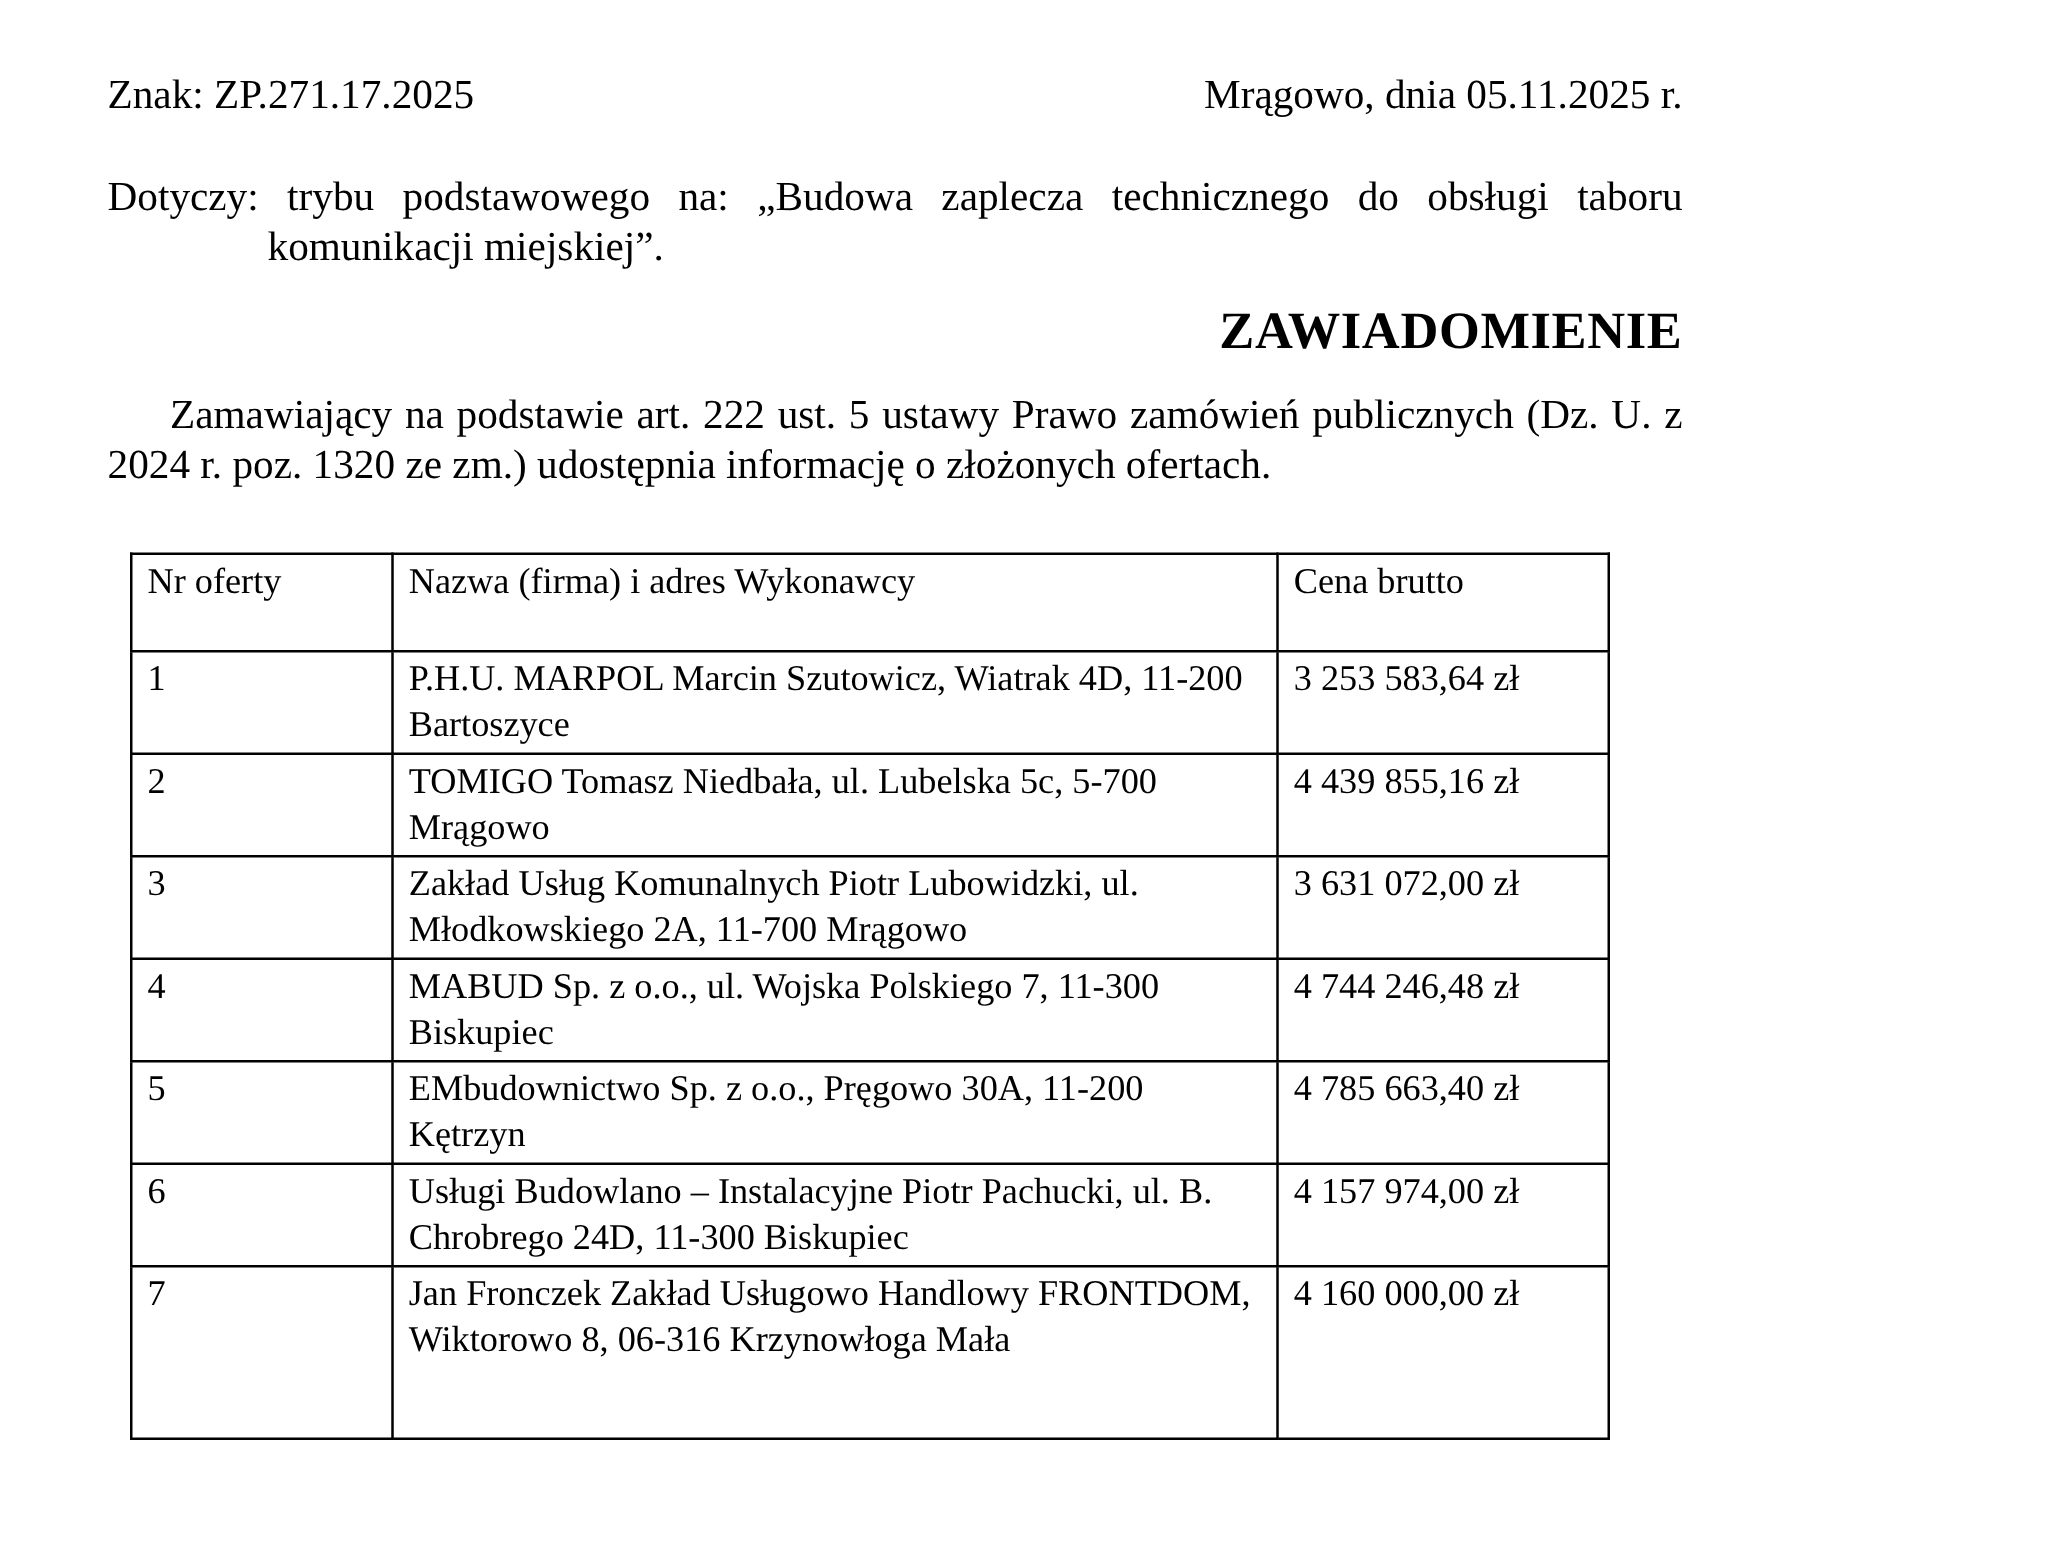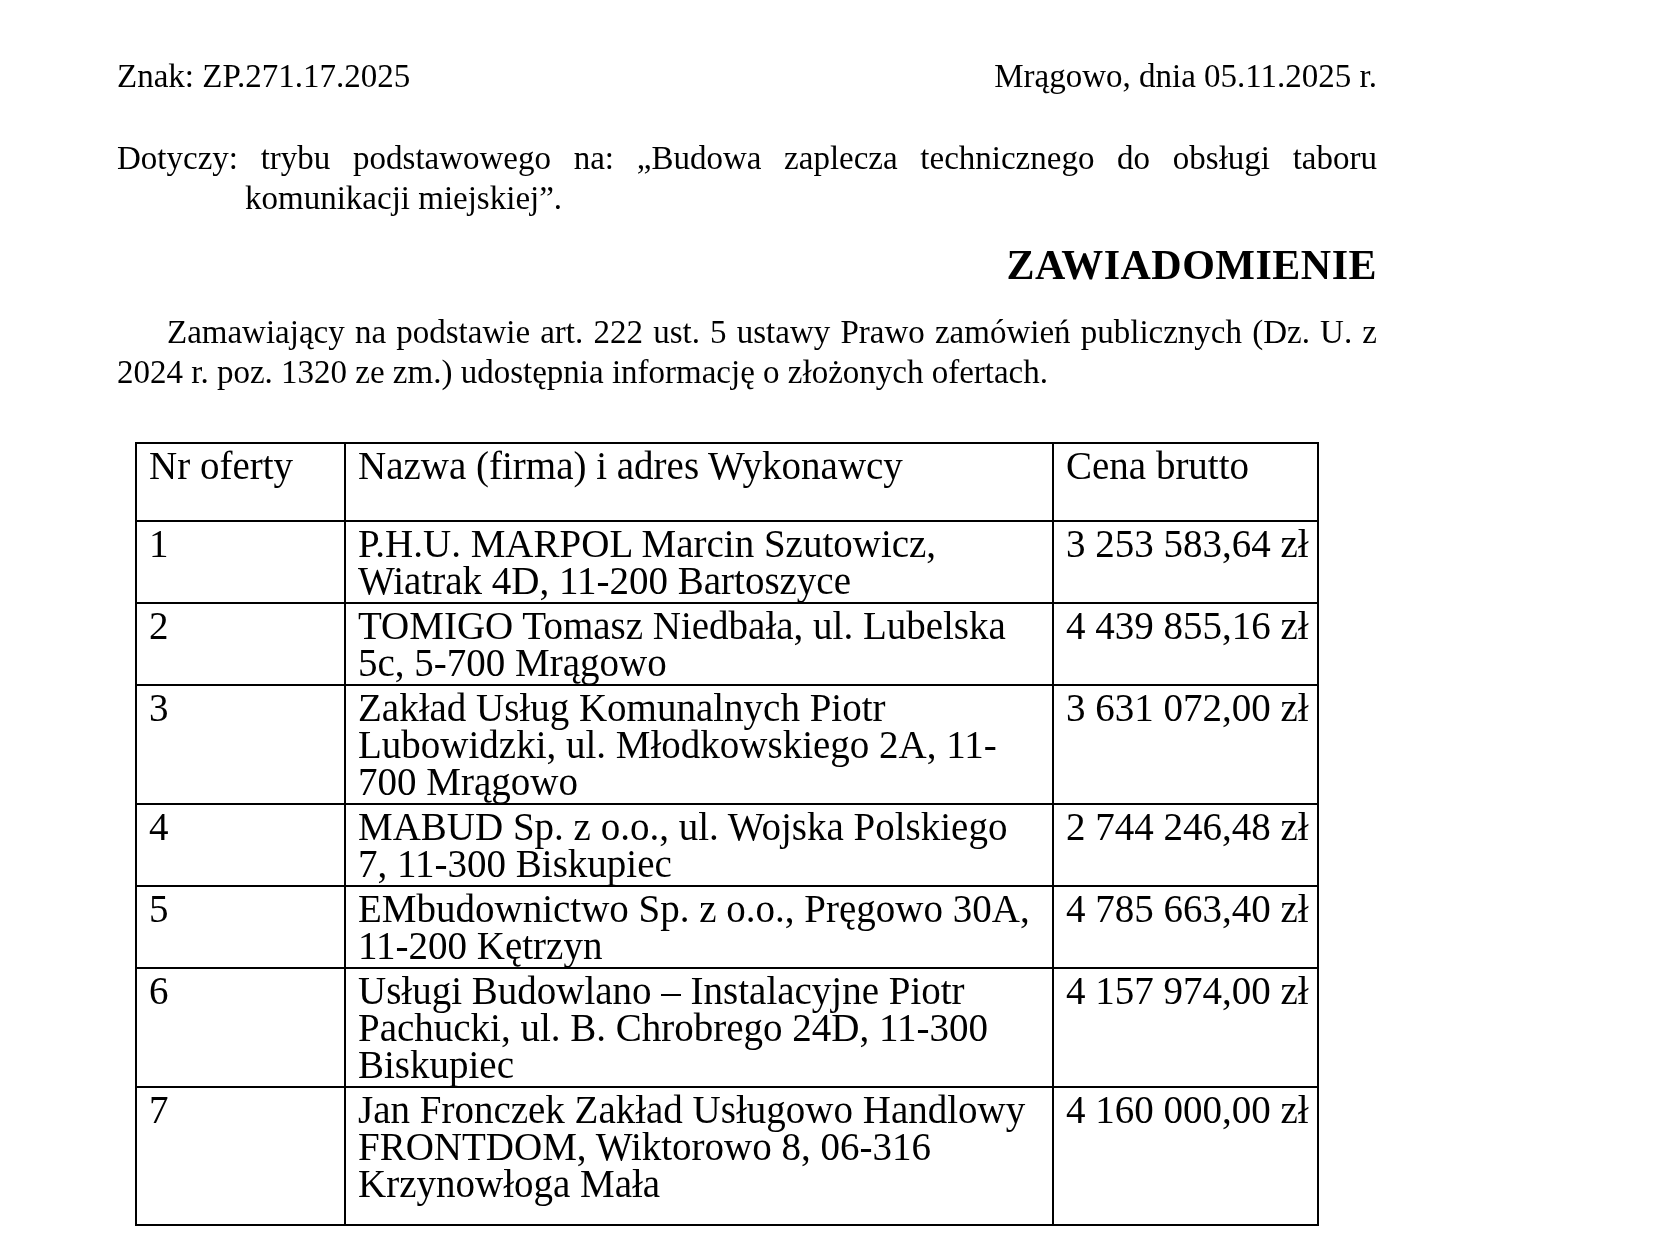--- a/index.html
+++ b/index.html
@@ -11,21 +11,21 @@
     width: 1654px;
     height: 1240px;
     overflow: hidden;
     font-family: "Liberation Serif", "DejaVu Serif", serif;
     font-size: 33px;
     line-height: 40px;
     color: #000000;
     -webkit-font-smoothing: antialiased;
   }
   .content {
-    margin-left: 117px;
+    margin-left: 86px;
     width: 1260px;
     padding-top: 56px;
   }
   .header-row {
     display: flex;
     justify-content: space-between;
     align-items: baseline;
   }
   .subject {
     margin: 42px 0 0 0;
@@ -46,21 +46,21 @@
     margin: 27px 0 0 0;
     text-indent: 50px;
     text-align: justify;
   }
   table.offers {
     margin-top: 50px;
     margin-left: 18px;
     border-collapse: collapse;
     table-layout: fixed;
     width: 1182px;
-    font-size: 39px;
+    font-size: 29px;
     line-height: 37px;
   }
   table.offers th, table.offers td {
     border: 2px solid #000000;
     vertical-align: top;
     padding: 3px 8px 3px 12px;
     font-weight: normal;
     text-align: left;
   }
   col.c1 { width: 209px; }
@@ -126,21 +126,21 @@
 
   <tr>
     <td class="c-nr">3</td>
     <td class="c-name">Zakład Usług Komunalnych Piotr Lubowidzki, ul. Młodkowskiego 2A, 11-700 Mrągowo</td>
     <td class="c-price">3 631 072,00 zł</td>
   </tr>
 
   <tr>
     <td class="c-nr">4</td>
     <td class="c-name">MABUD Sp. z o.o., ul. Wojska Polskiego 7, 11-300 Biskupiec</td>
-    <td class="c-price">2 744 246,48 zł</td>
+    <td class="c-price">4 744 246,48 zł</td>
   </tr>
 
   <tr>
     <td class="c-nr">5</td>
     <td class="c-name">EMbudownictwo Sp. z o.o., Pręgowo 30A, 11-200 Kętrzyn</td>
     <td class="c-price">4 785 663,40 zł</td>
   </tr>
 
   <tr>
     <td class="c-nr">6</td>

